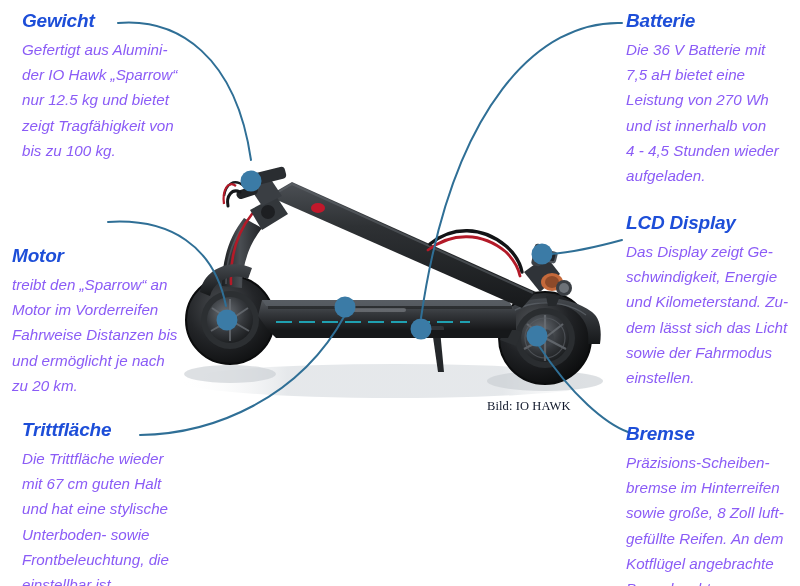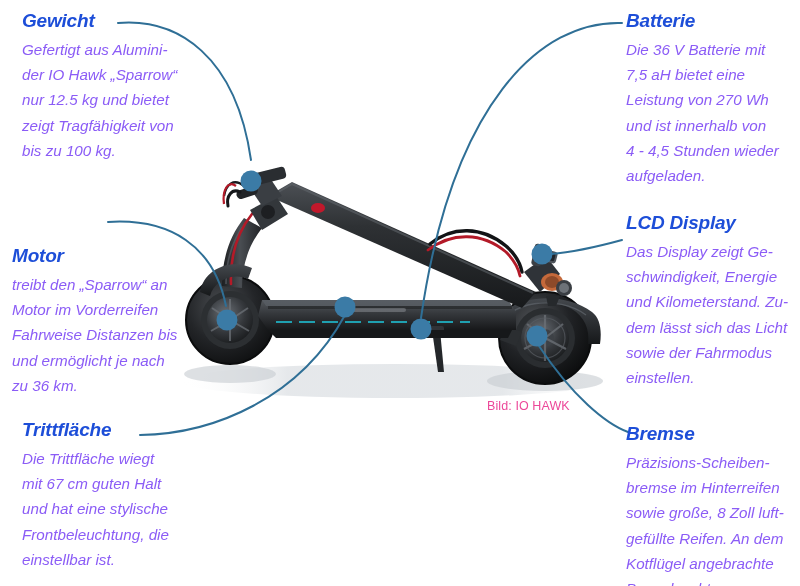--- a/index.html
+++ b/index.html
@@ -26,22 +26,22 @@
   .pos-gewicht     {left:22px;  top:6px;  width:250px;}
   .pos-motor       {left:12px;  top:201px;width:250px;margin-top:40px;}
   .pos-trittflaeche{left:22px;  top:415px;width:260px;}
   .pos-batterie    {left:626px; top:6px;  width:180px;}
   .pos-lcd         {left:626px; top:208px;width:180px;}
   .pos-bremse      {left:626px; top:419px;width:185px;}
 
   
   .credit{
     position:absolute;left:487px;top:399px;
-    font-size:12.5px;font-style:normal;color:#ec4899;
-    letter-spacing:0.1px;white-space:nowrap;
+    font-size:12.5px;font-style:normal;color:#0f172a;
+    letter-spacing:0.1px;white-space:nowrap;font-family:Liberation Serif, serif;
   }
 
   
   .art{position:absolute;left:0;top:0;width:800px;height:586px;pointer-events:none;}
   .lines{position:absolute;left:0;top:0;width:800px;height:586px;}
 </style>
 </head>
 <body>
 
 <div id="stage">
@@ -215,30 +215,31 @@
     </div>
   </div>
 
   <div class="callout pos-motor">
     <div class="c-title">Motor</div>
     <div class="c-body">
       <span>treibt den „Sparrow“ an</span>
       <span>Motor im Vorderreifen</span>
       <span>Fahrweise Distanzen bis</span>
       <span>und ermöglicht je nach</span>
-      <span>zu 36 km.</span>
+      <span>zu 20 km.</span>
     </div>
   </div>
 
   <div class="callout pos-trittflaeche">
     <div class="c-title">Trittfläche</div>
     <div class="c-body">
-      <span>Die Trittfläche wiegt</span>
+      <span>Die Trittfläche wieder</span>
       <span>mit 67 cm guten Halt</span>
       <span>und hat eine stylische</span>
+      <span>Unterboden- sowie</span>
       <span>Frontbeleuchtung, die</span>
       <span>einstellbar ist.</span>
     </div>
   </div>
 
   <div class="callout pos-batterie">
     <div class="c-title">Batterie</div>
     <div class="c-body">
       <span>Die 36 V Batterie mit</span>
       <span>7,5 aH bietet eine</span>

